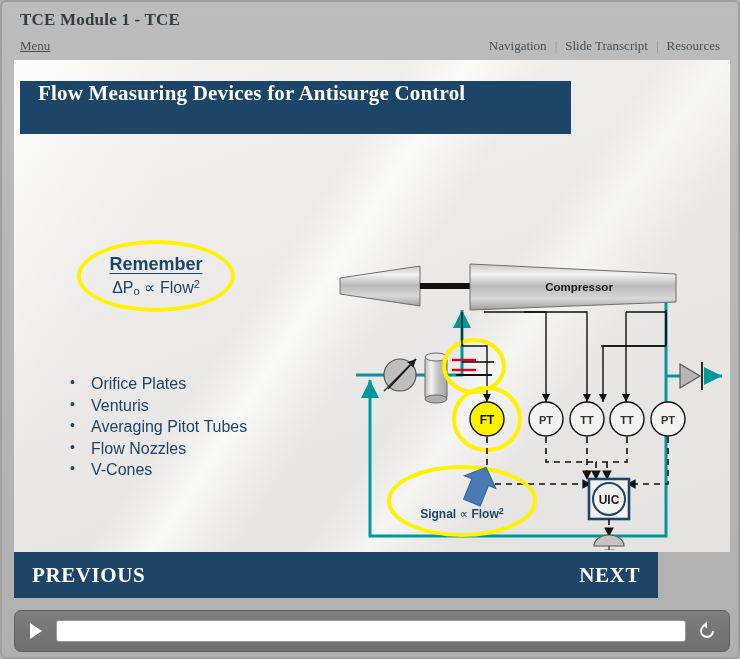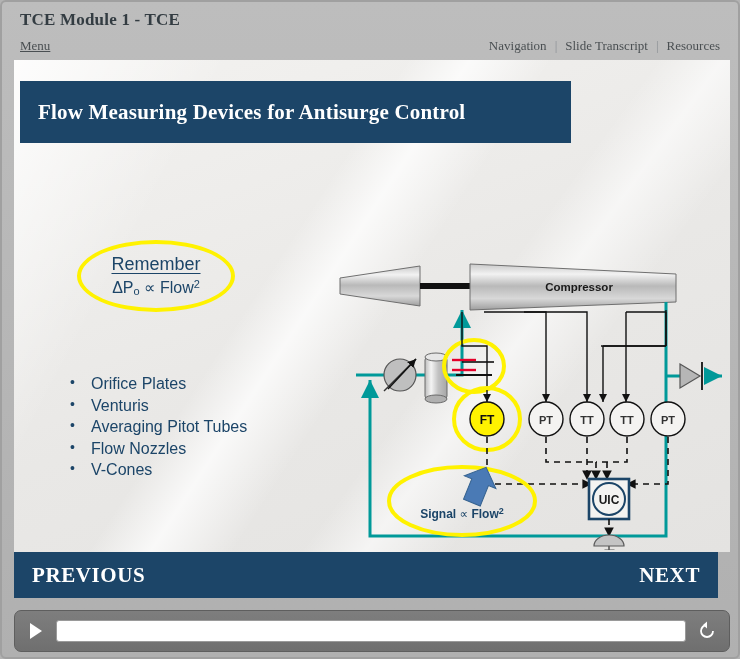--- a/index.html
+++ b/index.html
@@ -45,42 +45,42 @@
   #slide-stage {
     position:absolute; left:12px; top:58px; width:716px; height:492px;
     background:
       linear-gradient(118deg, rgba(255,255,255,0.85) 0%, rgba(255,255,255,0) 22%),
       linear-gradient(123deg, rgba(255,255,255,0) 38%, rgba(255,255,255,0.75) 44%, rgba(255,255,255,0) 52%),
       linear-gradient(126deg, rgba(255,255,255,0) 60%, rgba(255,255,255,0.6) 66%, rgba(255,255,255,0) 74%),
       linear-gradient(160deg,#f3f2f0 0%,#e9e8e6 55%,#e4e3e1 100%);
     overflow:hidden;
   }
   #slide-title-bar {
-    position:absolute; left:6px; top:21px; width:551px; height:62px;
+    position:absolute; left:6px; top:21px; width:551px; height:53px;
     background:#1c4568;
-    display:flex; align-items:center;
+    display:flex; align-items:flex-start;
   }
   #slide-title {
     color:#ffffff;
     font-family:"Liberation Serif", serif;
     font-weight:bold; font-size:21px;
     margin-left:18px; letter-spacing:0.2px;
   }
 
   
   #remember-callout {
     position:absolute; left:63px; top:180px; width:158px; height:72px;
   }
   #remember-ellipse {
     position:absolute; inset:0;
     border:4px solid #fff200; border-radius:50%;
   }
   #remember-word {
     position:absolute; left:0; right:0; top:14px; text-align:center;
-    font-size:18px; font-weight:normal; color:#1c4568;
+    font-size:18px; font-weight:bold; color:#1c4568;
     text-decoration:underline; text-underline-offset:3px;
   }
   #remember-formula {
     position:absolute; left:0; right:0; top:38px; text-align:center;
     font-size:16px; color:#1c4568;
   }
   #remember-formula .sub { font-size:11px; vertical-align:-2px; }
   #remember-formula .sup { font-size:11px; vertical-align:5px; }
 
   
@@ -95,21 +95,21 @@
     content:"\2022"; position:absolute; left:3px; top:-1px;
     font-size:14px; color:#1c4568;
   }
 
   
   #pid-diagram { position:absolute; left:310px; top:190px; width:400px; height:300px;}
   #pid-diagram svg { display:block; }
 
   
   #slide-nav {
-    position:absolute; left:12px; top:550px; width:704px; height:46px;
+    position:absolute; left:12px; top:550px; width:644px; height:46px;
     background:#1c4568;
   }
   #prev-button, #next-button {
     position:absolute; top:50%; transform:translateY(-50%);
     font-family:"Liberation Serif", serif;
     font-weight:bold; font-size:21px; color:#ffffff;
     letter-spacing:0.6px; cursor:pointer;
   }
   #prev-button { left:18px; }
   #next-button { right:18px; }

